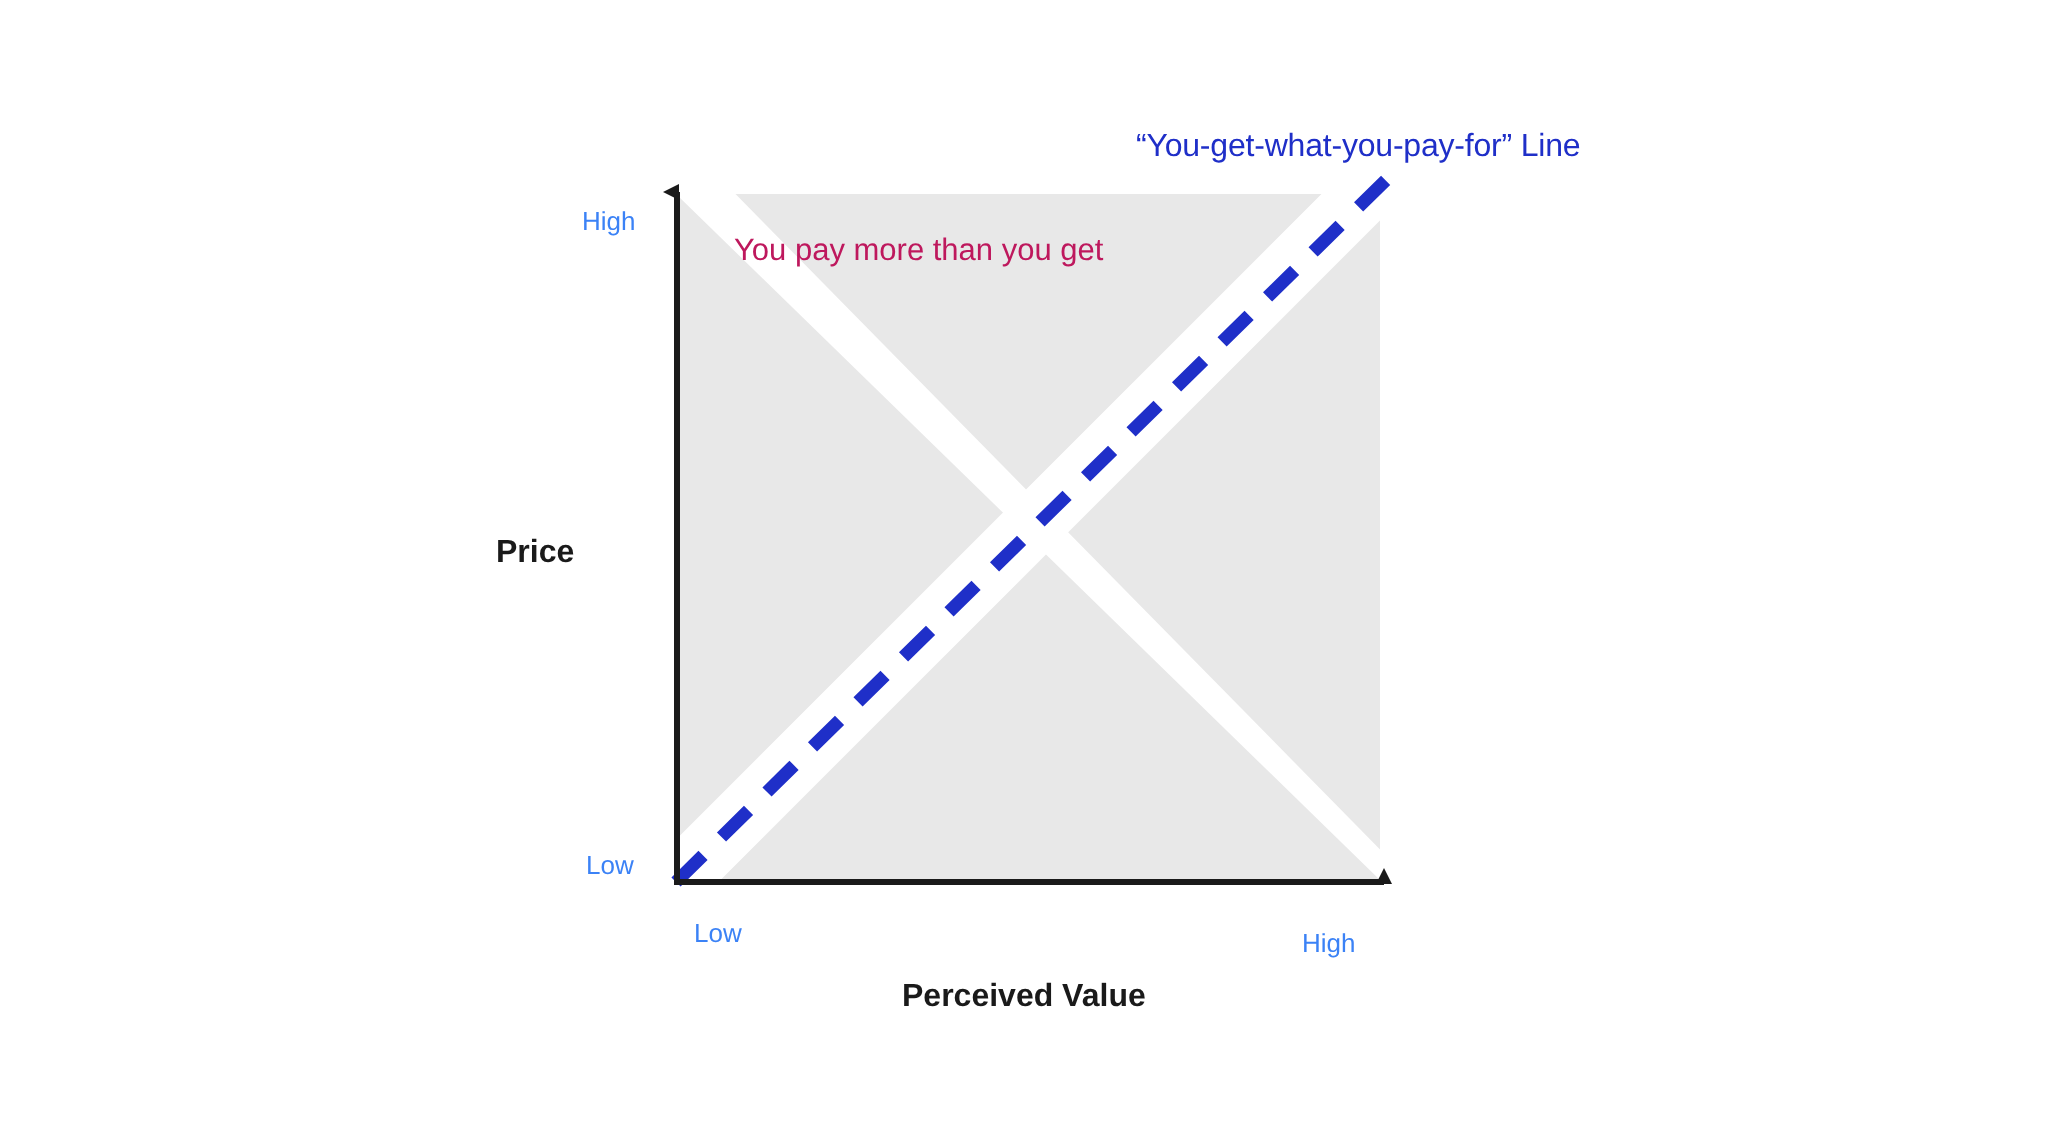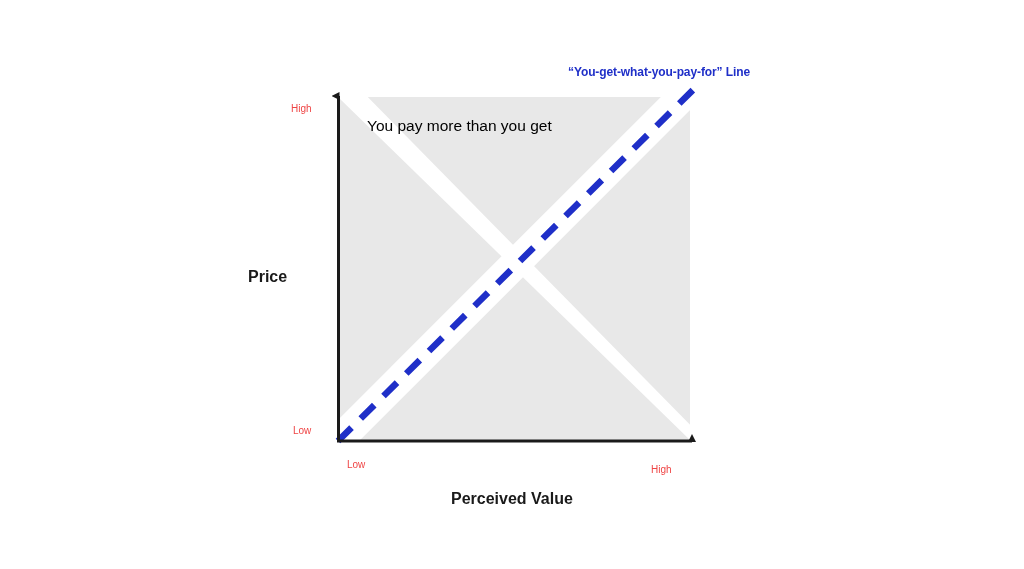--- a/index.html
+++ b/index.html
@@ -33,38 +33,38 @@
 
   
   .txt {
     position: absolute;
     white-space: nowrap;
     line-height: 1;
   }
 
   .line-callout {
     color: #1f2fc8;
-    font-size: 12px;
-    font-weight: bold;
+    font-size: 16px;
+    font-weight: normal;
     letter-spacing: -0.1px;
     left: 568px;
     top: 66px;
   }
 
   .quad-label {
-    color: #000000;
+    color: #be185d;
     font-size: 15.5px;
     font-weight: normal;
   }
   .quad-upper { left: 367px; top: 118px; }
   .quad-lower { left: 438px; top: 411px; }
 
   .tick-label {
-    color: #ef4444;
-    font-size: 10px;
+    color: #3b82f6;
+    font-size: 13px;
   }
   .tick-y-high { left: 291px; top: 104px; }
   .tick-y-low  { left: 293px; top: 426px; }
   .tick-x-low  { left: 347px; top: 460px; }
   .tick-x-high { left: 651px; top: 465px; }
 
   .axis-title {
     color: #1a1a1a;
     font-size: 16px;
     font-weight: bold;

